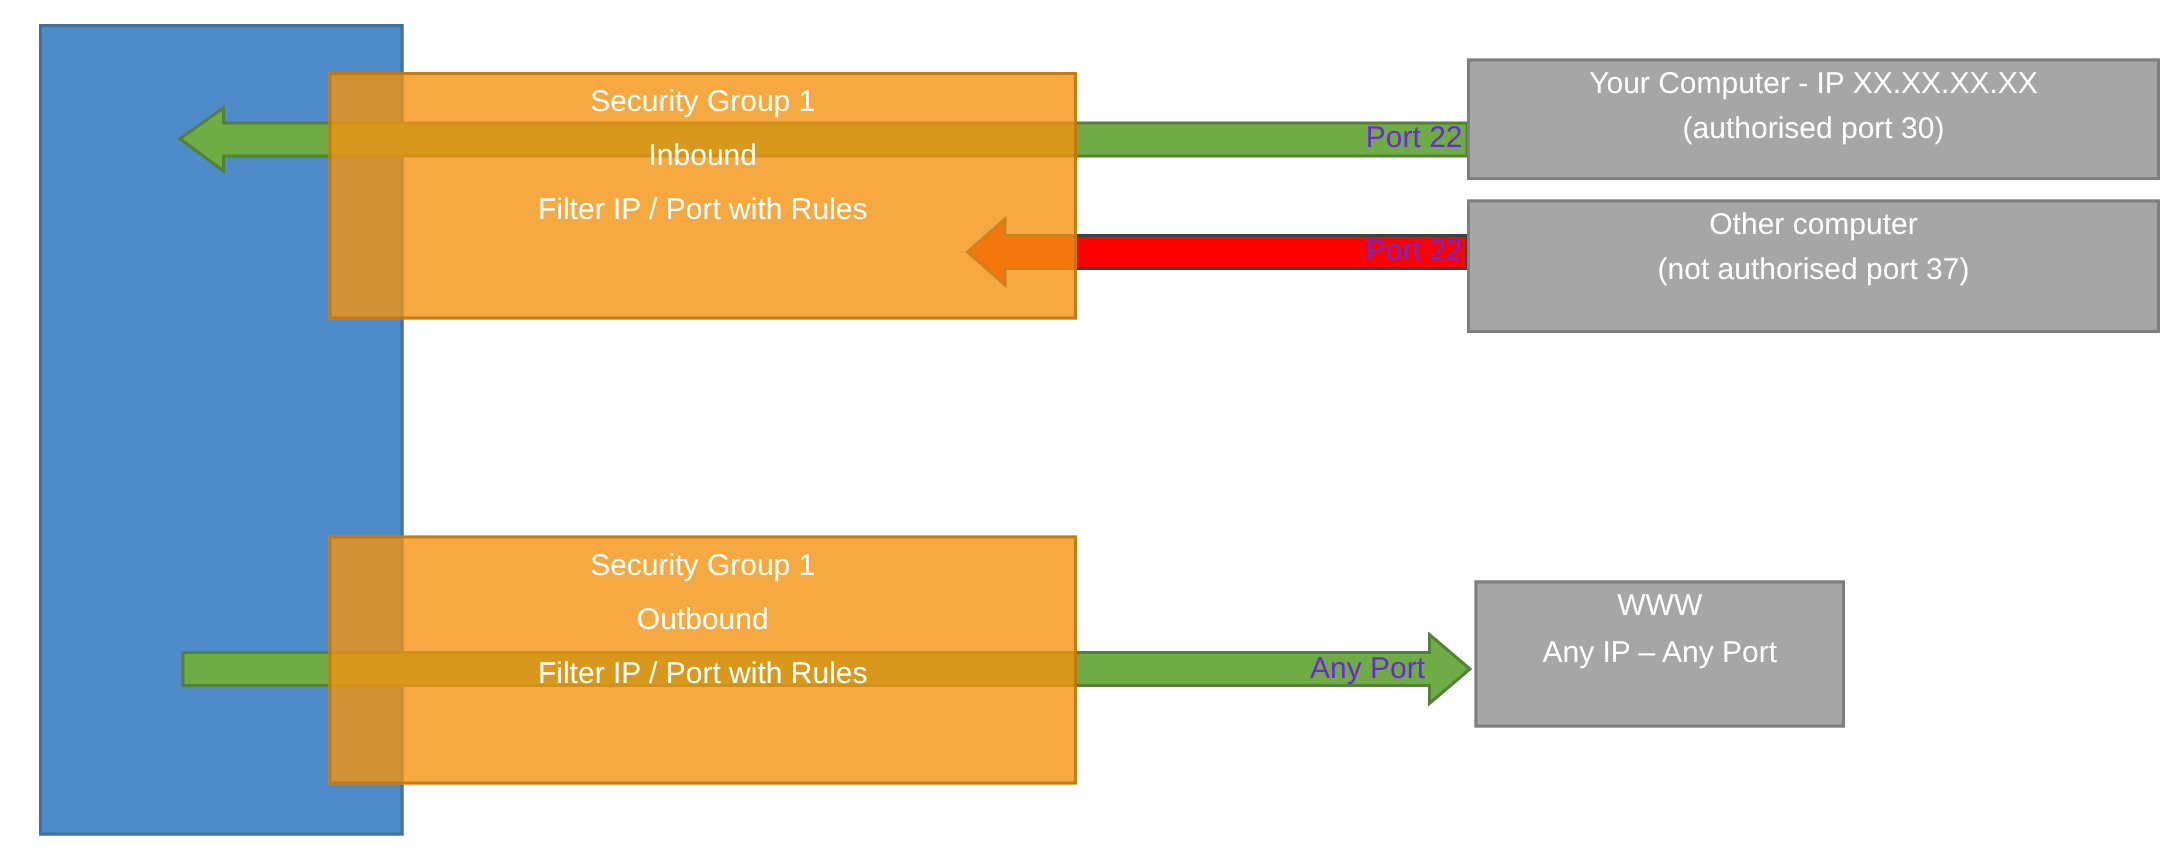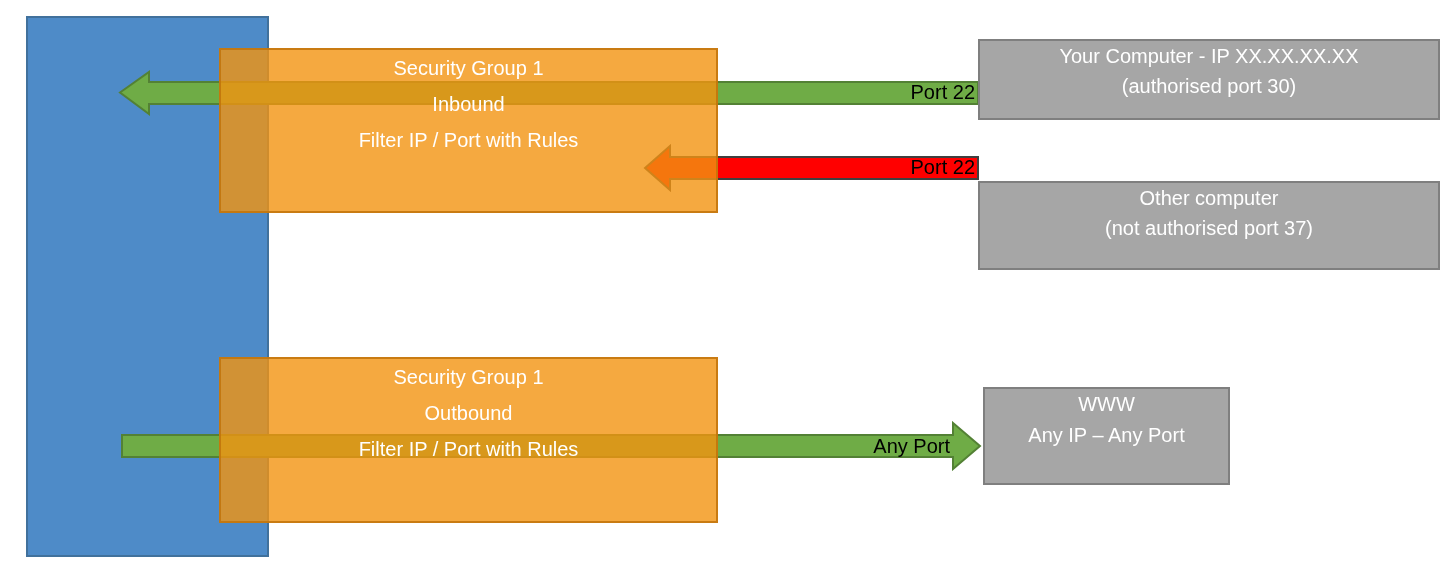--- a/index.html
+++ b/index.html
@@ -34,26 +34,26 @@
   }
   .sg-inbound  { left: 219px; top: 48px;  width: 499px; height: 165px; }
   .sg-outbound { left: 219px; top: 357px; width: 499px; height: 166px; }
 
   
   .ext {
     background: #A6A6A6; border: 2px solid #7F7F7F;
     z-index: 3; font-size: 20px; line-height: 30px;
   }
   .ext-your-computer  { left: 978px; top: 39px;  width: 462px; height: 81px; }
-  .ext-other-computer { left: 978px; top: 133px; width: 462px; height: 89px; margin-top: 48px; }
+  .ext-other-computer { left: 978px; top: 133px; width: 462px; height: 89px; }
   .ext-www            { left: 983px; top: 387px; width: 247px; height: 98px; line-height: 31px; }
 
   
   .port-label {
-    position: absolute; z-index: 4; color: #000000;
+    position: absolute; z-index: 4; color: #6d28d9;
     font-size: 20px; line-height: 24px; text-align: right;
   }
   .lbl-inbound-allowed { left: 855px; top: 80px;  width: 120px; }
   .lbl-inbound-blocked { left: 855px; top: 155px; width: 120px; }
   .lbl-outbound        { left: 820px; top: 434px; width: 130px; }
 </style>
 </head>
 <body>
 
 <div class="canvas">

